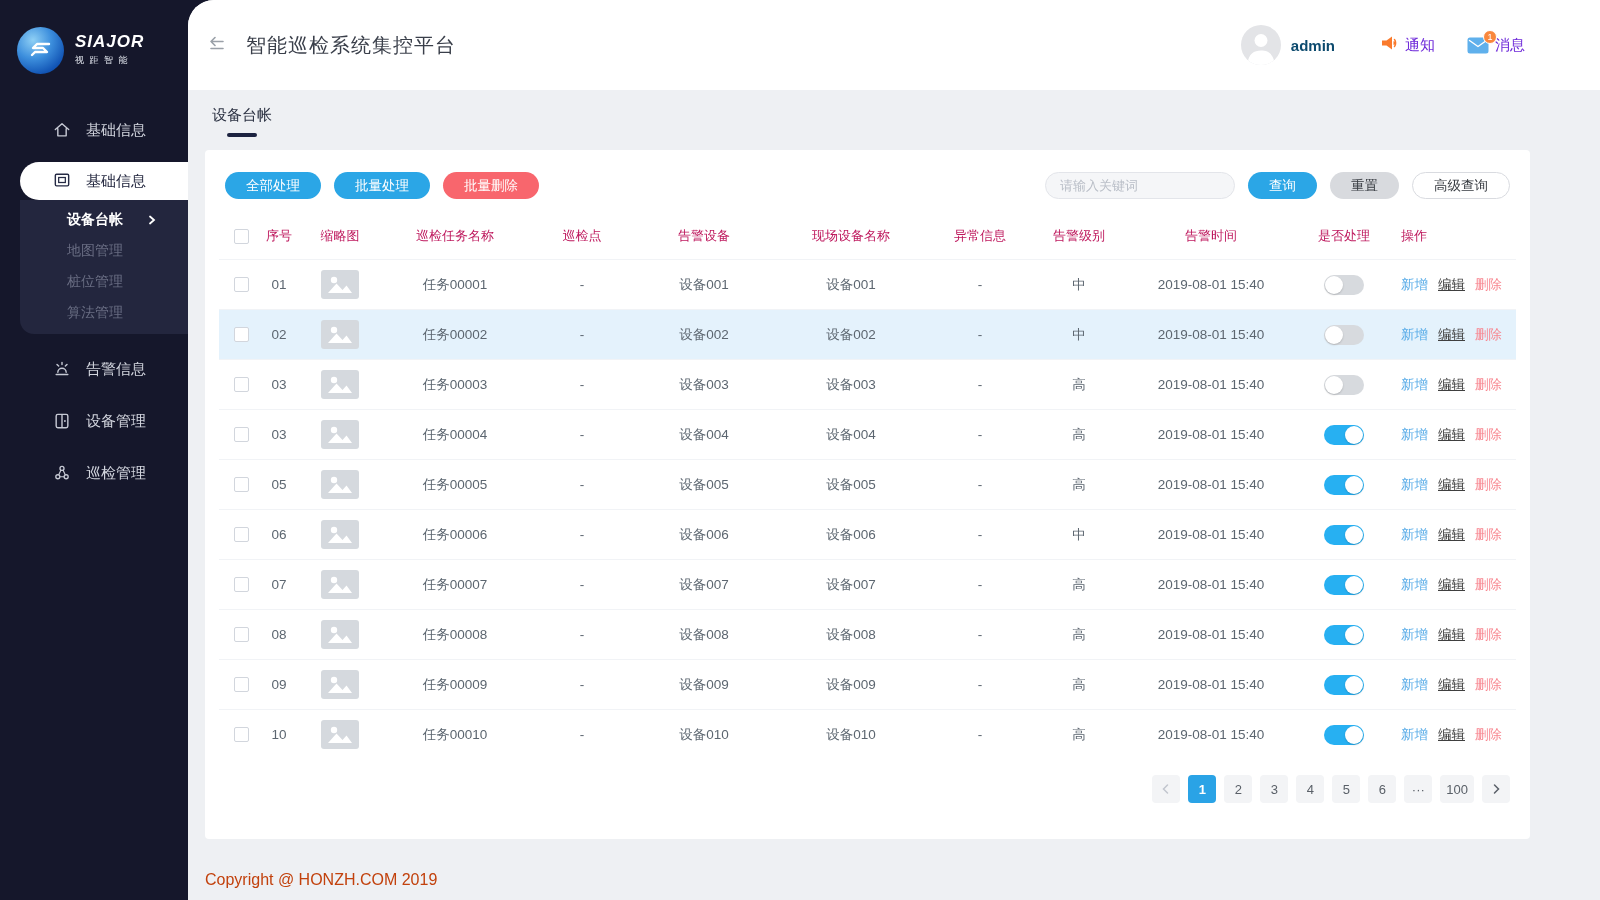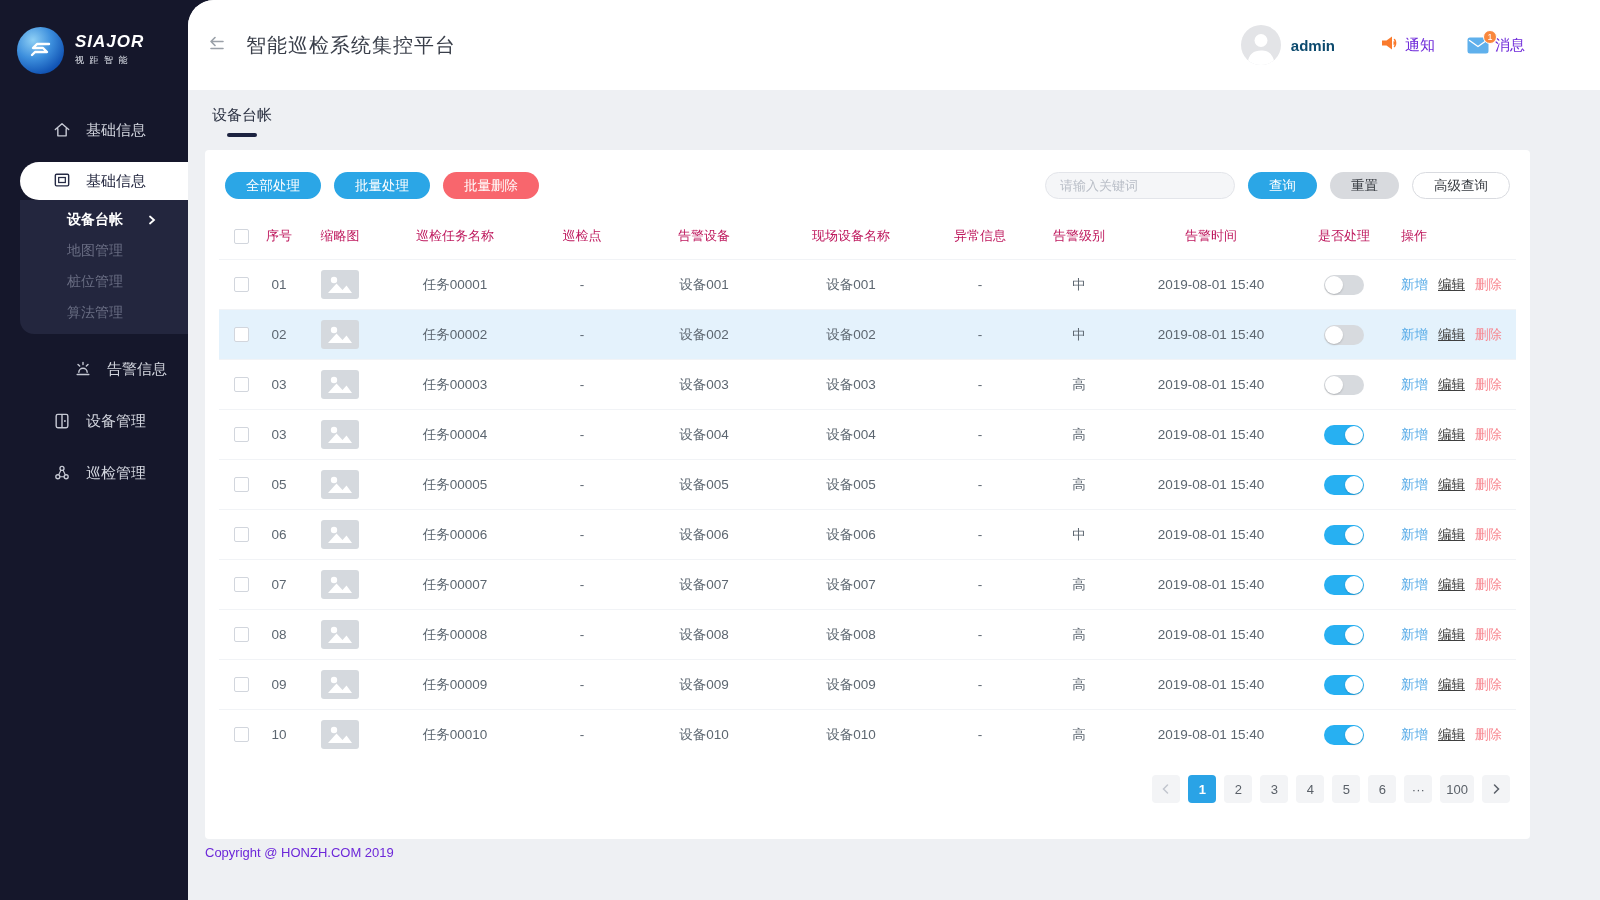--- a/index.html
+++ b/index.html
@@ -18,21 +18,21 @@
     color:#d2d5de; font-size:15px; cursor:pointer; }
   .sd-item .sico { width:20px; height:20px; flex-shrink:0; display:flex; align-items:center; justify-content:center; }
   .sd-item.first { margin-top:36px; }
   .sd-active { margin:12px 0 0 20px; height:38px; background:#fff; border-radius:19px 0 0 19px;
     display:flex; align-items:center; gap:14px; padding-left:32px; color:#22263e; font-size:15px; cursor:pointer; }
   .submenu { margin-left:20px; width:168px; background:#23263e; border-radius:0 0 0 14px; padding:4px 0 6px; }
   .sub-item { height:31px; display:flex; align-items:center; padding-left:47px; font-size:14px; color:#696d83; cursor:pointer; }
   .sub-item.active { color:#fff; font-weight:bold; }
   .sub-item .chev { margin-left:24px; display:flex; }
   .sd-item.lower { margin-top:12px; }
-  .sd-item.gap-top { margin-top:15px;justify-content:center; }
+  .sd-item.gap-top { margin-top:15px; }
 
   
   .main { position:absolute; left:188px; top:0; width:1412px; height:900px;
     background:#eef0f3; border-top-left-radius:26px; overflow:hidden; }
   .topbar { height:90px; background:#fff; display:flex; align-items:center; padding:0 75px 0 17px; }
   .fold-icon { width:24px; height:24px; margin-right:17px; cursor:pointer; display:flex; align-items:center; }
   .page-title { font-size:20px; color:#3a3f4a; font-weight:500; letter-spacing:1px; }
   .top-right { margin-left:auto; display:flex; align-items:center; }
   .avatar { width:40px; height:40px; border-radius:50%; background:#e3e4e7; overflow:hidden; display:flex; align-items:flex-end; justify-content:center; cursor:pointer; }
   .username { margin-left:10px; font-size:15px; font-weight:600; color:#0c4a6e; }
@@ -85,21 +85,21 @@
   .alink.add { color:#58ace8; }
   .alink.edit { color:#404040;text-decoration:underline; }
   .alink.del { color:#f8848e; }
 
   
   .pager { display:flex; justify-content:flex-end; align-items:center; gap:8px; margin-top:16px; }
   .pg { min-width:28px; height:28px; border-radius:4px; background:#f3f4f6; color:#5a6068; font-size:13px;
     display:flex; align-items:center; justify-content:center; padding:0 6px; cursor:pointer; }
   .pg.active { background:#2aa3e6; color:#fff; font-weight:bold; }
 
-  .copyright { margin-top:6px; font-size:13px; color:#6d28d9; }
+  .copyright { margin-top:32px; font-size:16px; color:#c2410c; }
 </style>
 </head>
 <body>
 
 <div class="sidebar">
   <div class="logo">
     <div class="logo-orb">
       <svg width="26" height="20" viewBox="0 0 26 20">
         <polyline points="21,4 9,4 5,8 15,8 19,12 7,12 4,15" fill="none" stroke="#ffffff" stroke-width="2.4" stroke-linejoin="round" stroke-linecap="round"></polyline>
       </svg>

